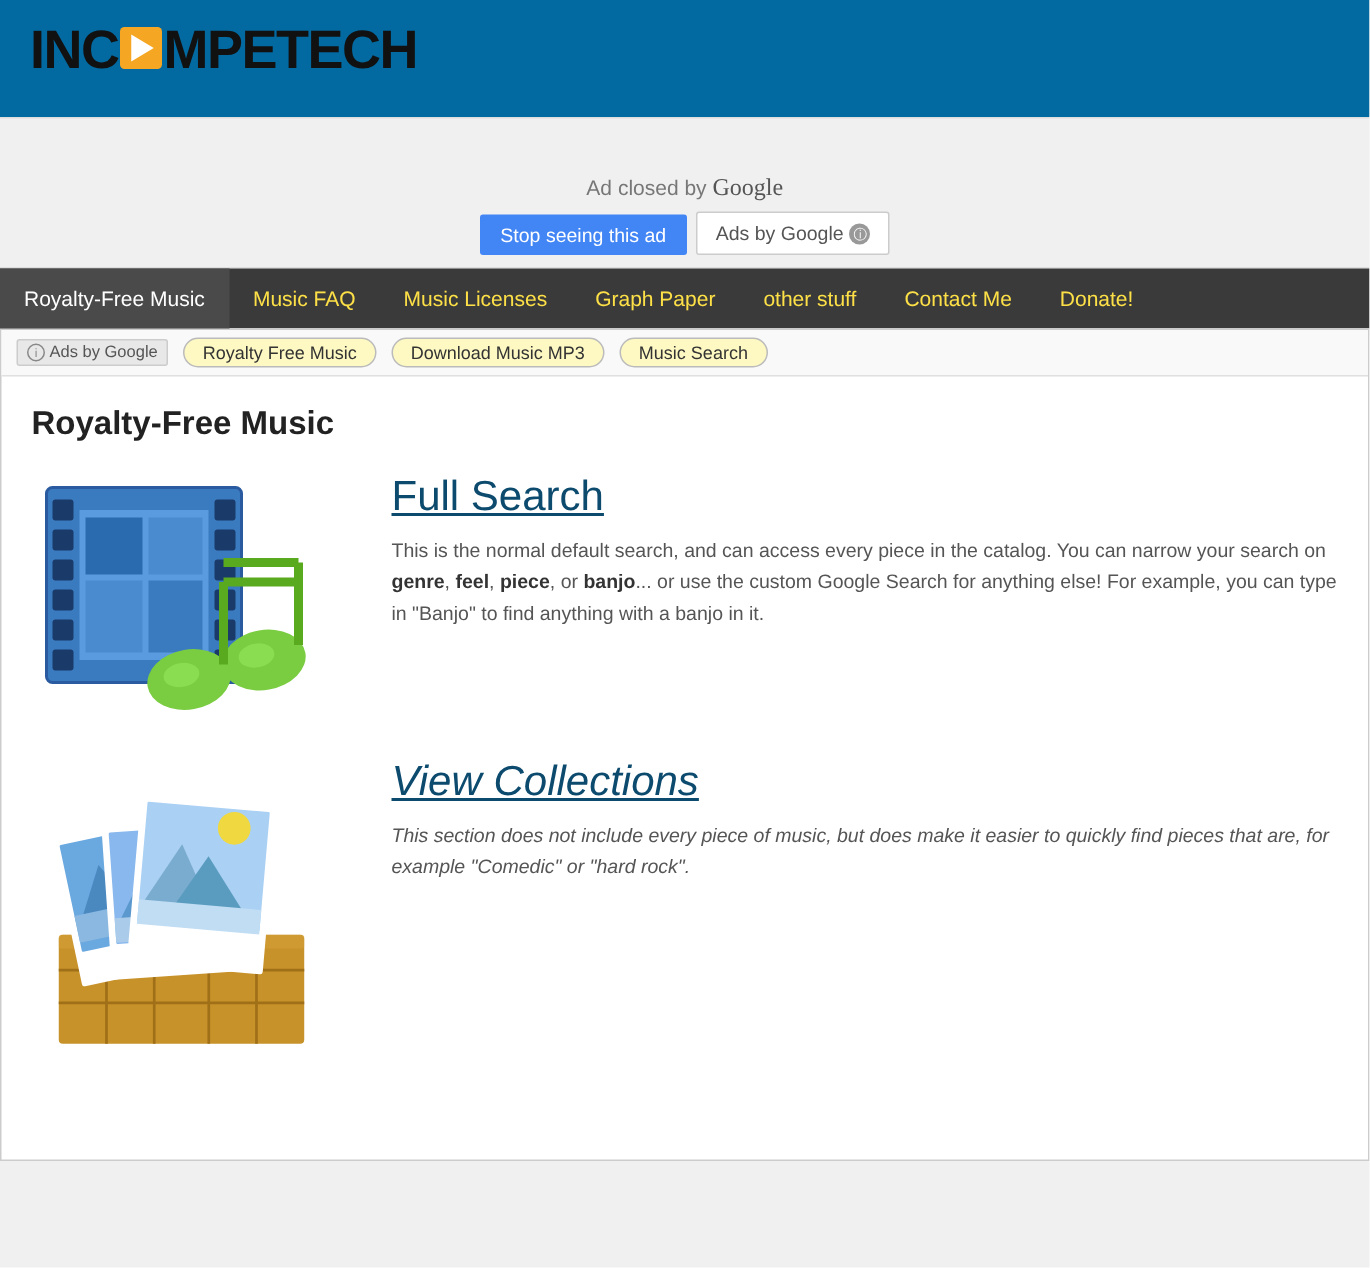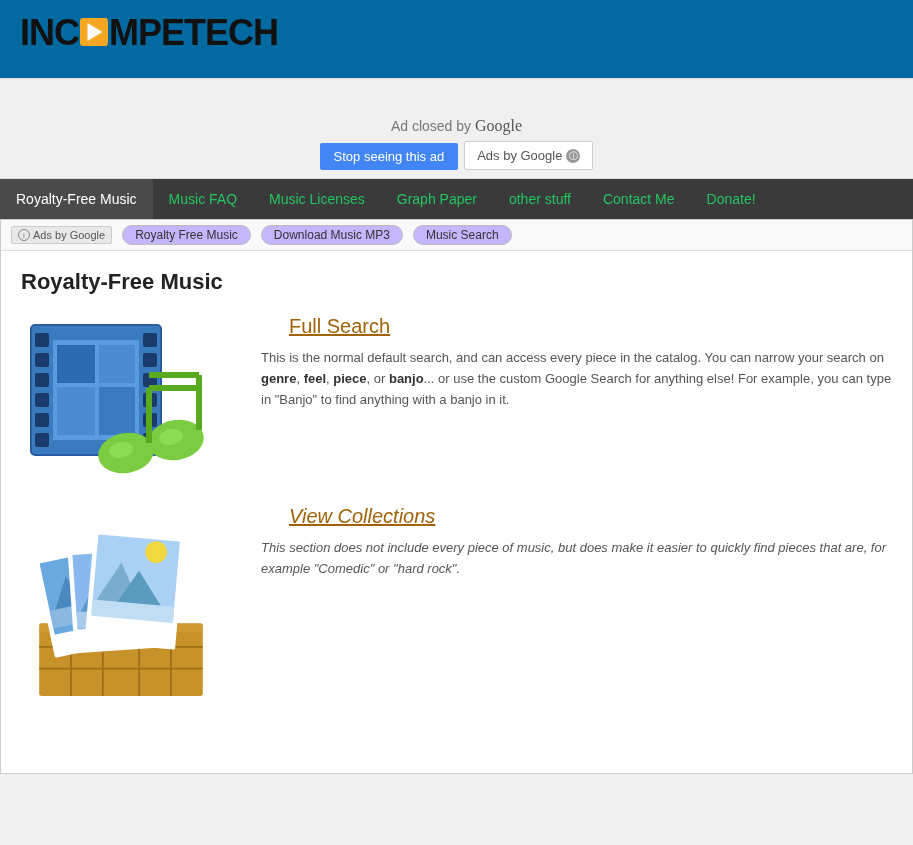--- a/index.html
+++ b/index.html
@@ -101,21 +101,21 @@
       line-height: 14px;
     }
 
     
     #nav {
       background: #3a3a3a;
       display: flex;
       align-items: stretch;
     }
     .nav-item {
-      color: #22c55e;
+      color: #fde047;
       font-size: 14px;
       padding: 12px 16px;
       cursor: pointer;
       white-space: nowrap;
       text-decoration: none;
       display: block;
     }
     .nav-item:hover, .nav-item.active {
       background: #555;
       color: #fff;
@@ -162,21 +162,21 @@
       font-size: 8px;
       text-align: center;
       line-height: 12px;
     }
     .ad-link {
       border: 1px solid #bbb;
       border-radius: 10px;
       padding: 2px 12px;
       font-size: 12px;
       color: #333;
-      background: #c4b5fd;
+      background: #fef9c3;
       cursor: pointer;
     }
 
     
     #content {
       padding: 18px 20px;
     }
     #page-title {
       font-size: 22px;
       font-weight: bold;
@@ -191,27 +191,26 @@
       margin-bottom: 30px;
       align-items: flex-start;
     }
     .item-image {
       width: 220px;
       min-width: 220px;
       height: 160px;
       flex-shrink: 0;
     }
     .item-text h2 {
-      font-size: 20px;
-      color: #a16207;
+      font-size: 28px;
+      color: #0c4a6e;
       text-decoration: underline;
       cursor: pointer;
       margin-bottom: 10px;
       font-weight: normal;
-      margin-left: 28px;
     }
     .item-text p {
       font-size: 13px;
       color: #555;
       line-height: 1.6;
     }
     .item-text p strong {
       font-weight: bold;
       color: #333;
     }

